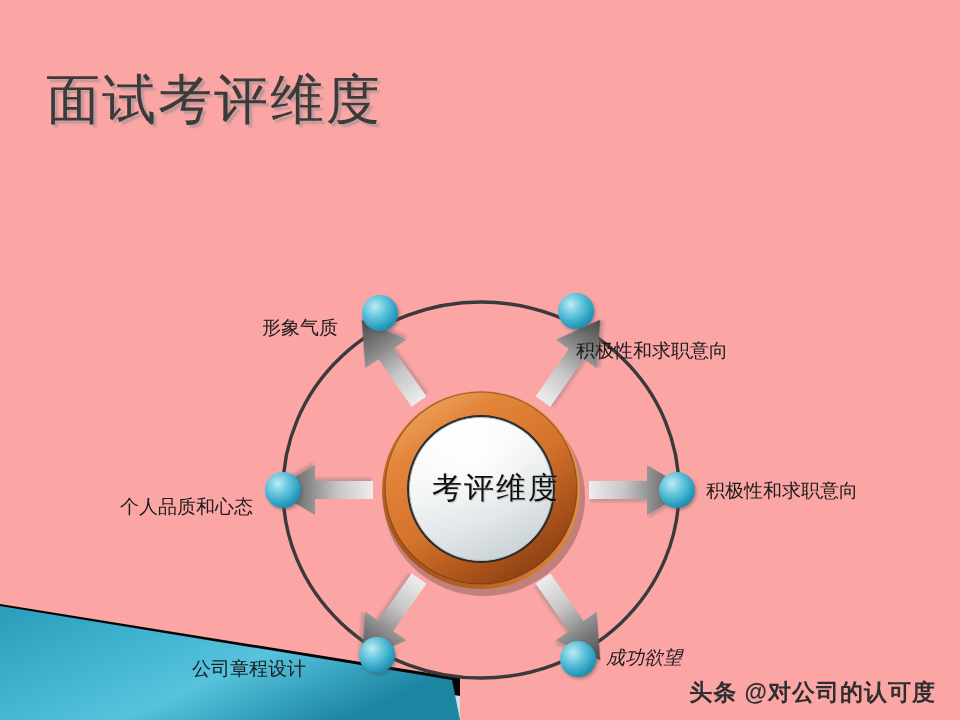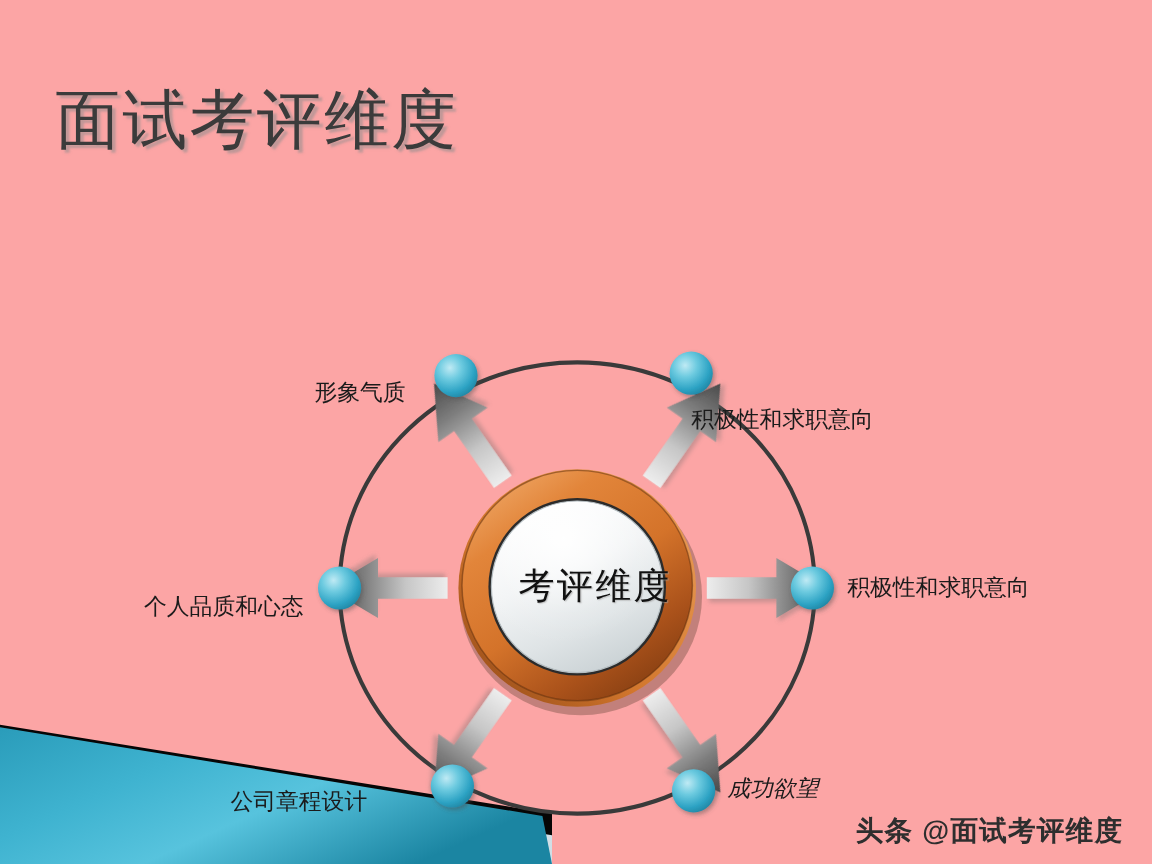--- a/index.html
+++ b/index.html
@@ -244,15 +244,15 @@
   <div class="node-label" id="label-1">积极性和求职意向</div>
 
   <div class="node-label right-align" id="label-2">个人品质和心态</div>
 
   <div class="node-label" id="label-3">积极性和求职意向</div>
 
   <div class="node-label right-align" id="label-4">公司章程设计</div>
 
   <div class="node-label" id="label-5">成功欲望</div>
 
-  <div id="watermark">头条 @面试考评维度</div>
+  <div id="watermark">头条 @对公司的认可度</div>
 
 </div>
 
 </body></html>

